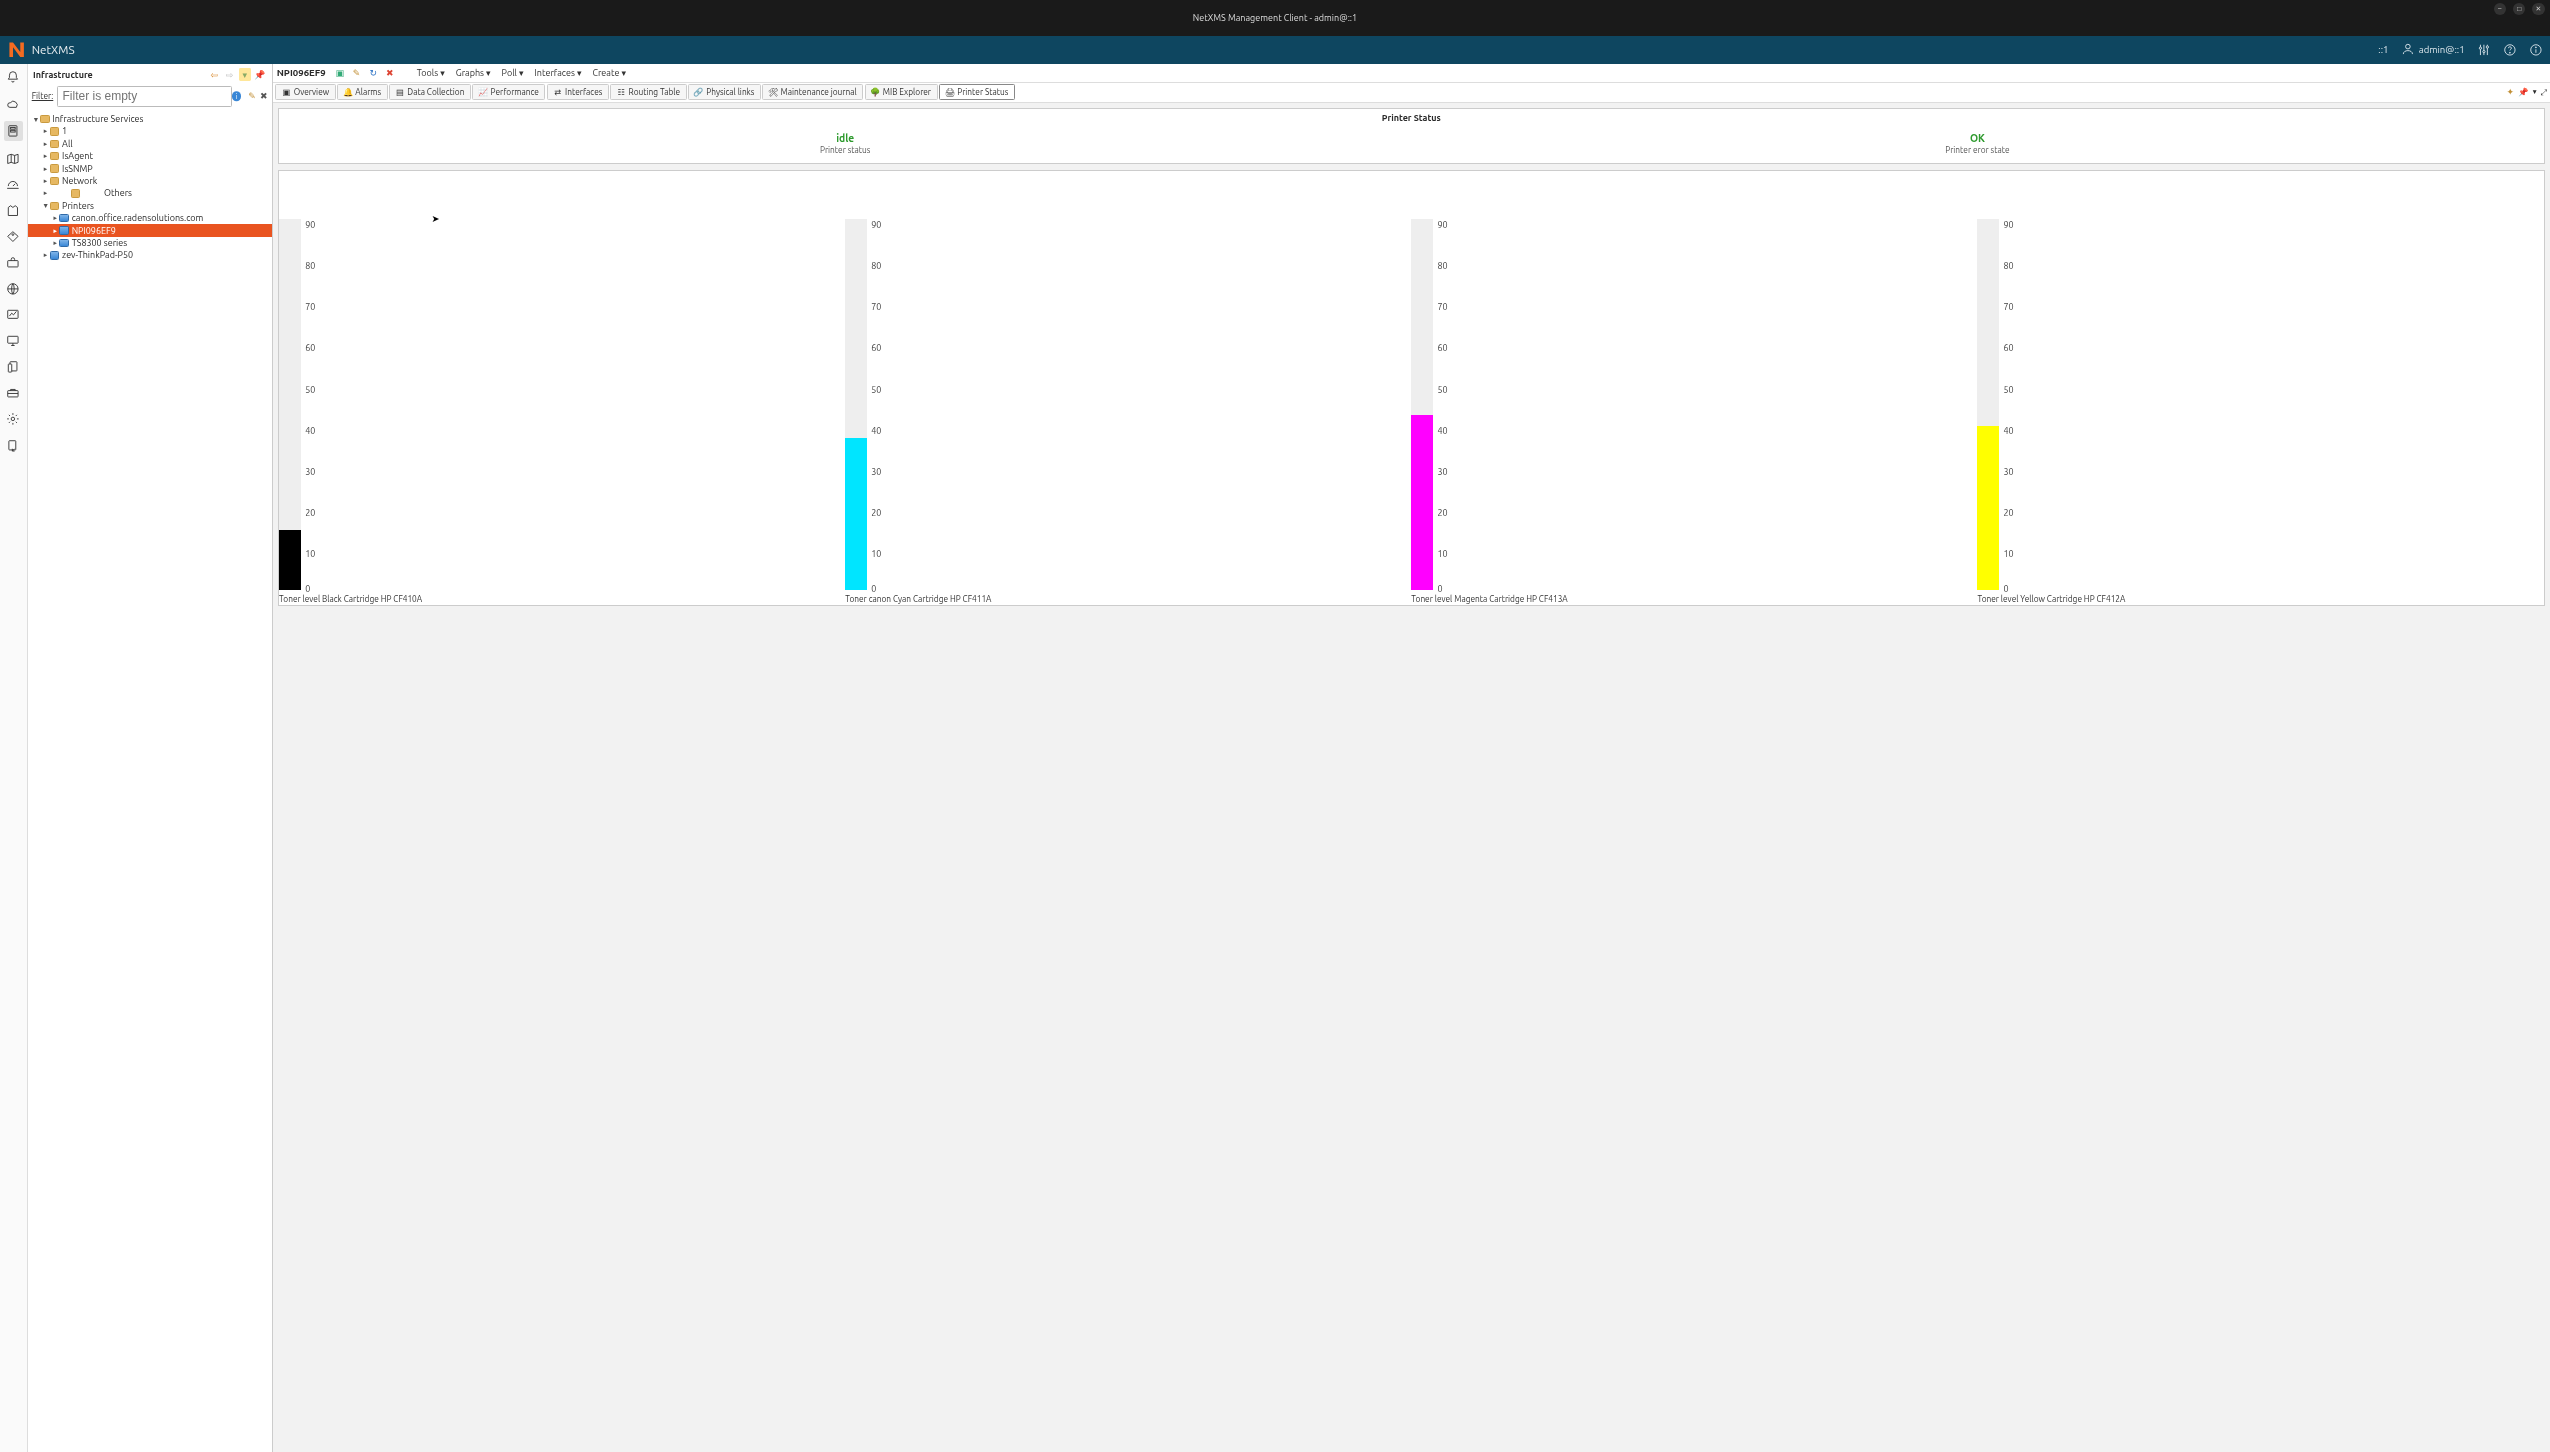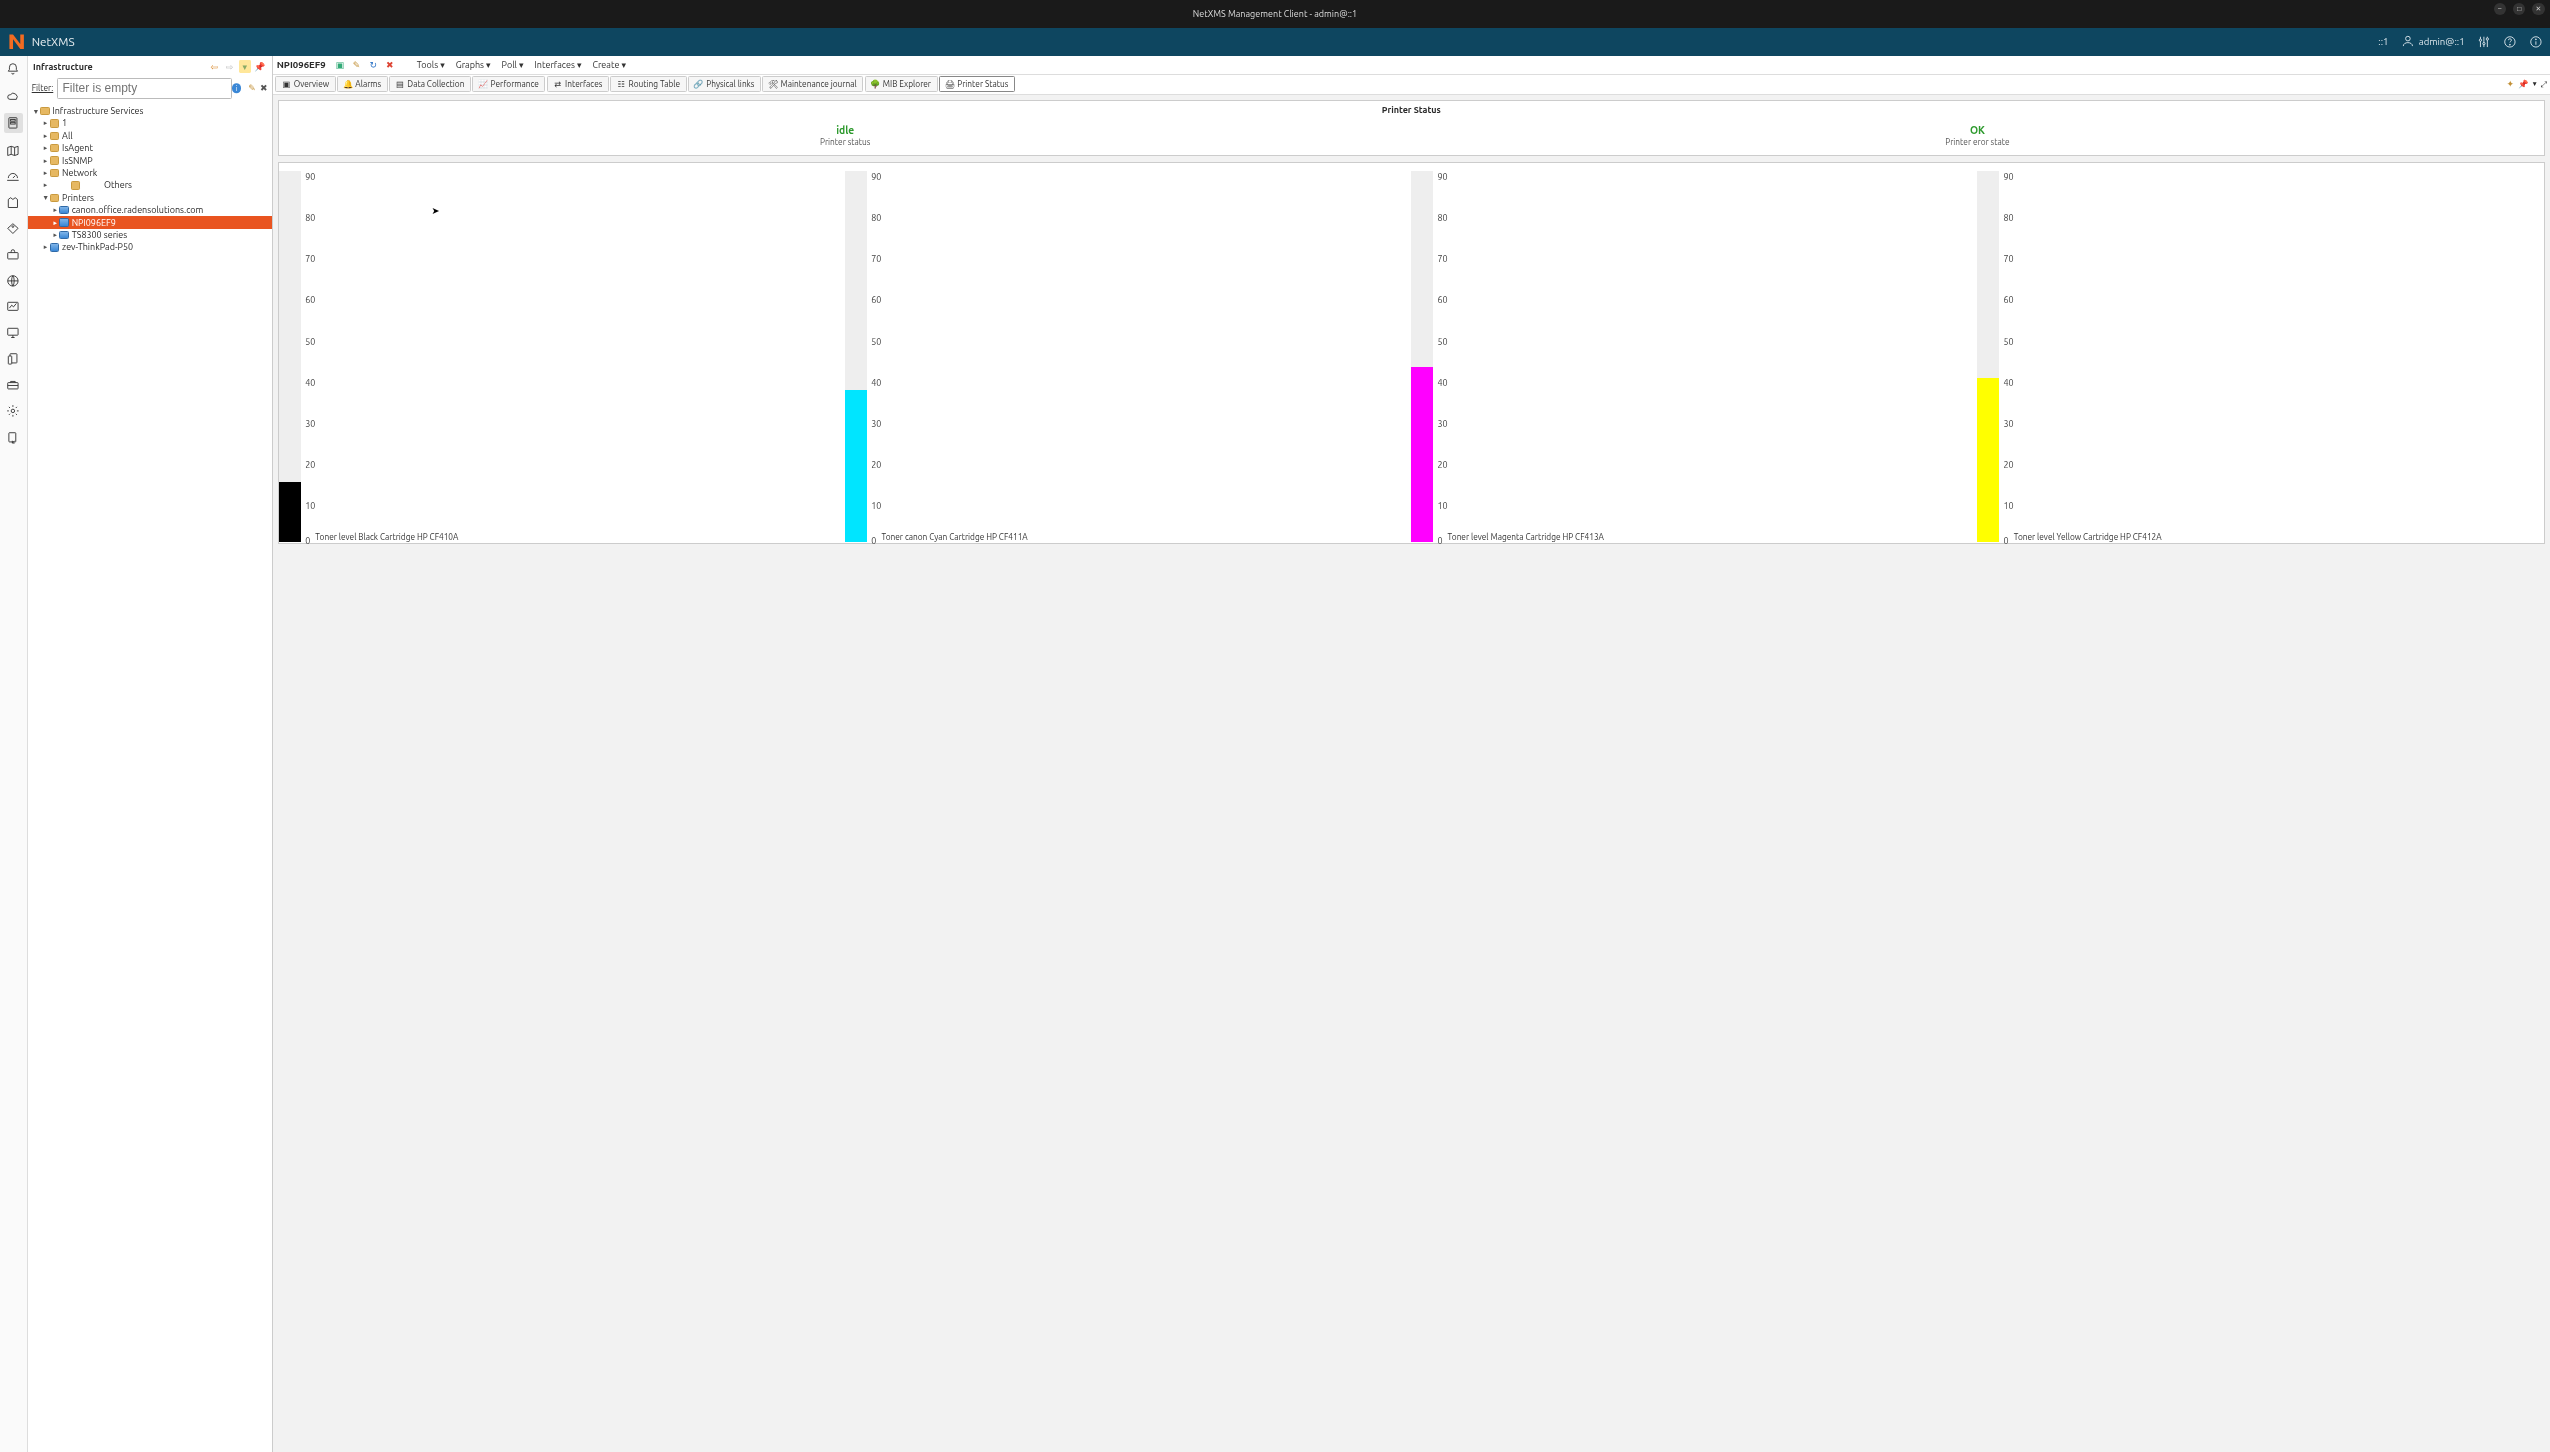--- a/index.html
+++ b/index.html
@@ -1,17 +1,17 @@
 <!DOCTYPE html>
 <html><head>
 <meta charset="utf-8">
 <style>
 * { box-sizing: border-box; margin: 0; padding: 0; }
 html, body { height: 100%; font-family: "Ubuntu", "Segoe UI", Arial, sans-serif; font-size: 9px; color: #2a2a2a; background:#fff; overflow:hidden;}
-.window-titlebar { background:#1a1a1a; color:#ddd; height:28px; display:flex; align-items:center; justify-content:center; position:relative; font-size:9px;}
+.window-titlebar { background:#1a1a1a; color:#ddd; height:36px; display:flex; align-items:center; justify-content:center; position:relative; font-size:9px;}
 .window-titlebar .controls { position:absolute; right:5.5px; top:2.8px; display:flex; gap:6.9px; }
 .wc-btn { width:12.4px; height:12.4px; border-radius:50%; background:#333; display:flex; align-items:center; justify-content:center; color:#ccc; font-size:6.9px;}
 .app-header { background:#0e4660; color:#e9eef1; height:27.6px; display:flex; align-items:center; padding:0 6.9px; }
 .app-header .logo { width:19.3px; height:19.3px; margin-right:5.5px;}
 .app-header .brand { font-size:11.7px; color:#e9eef1;}
 .app-header .spacer { flex:1; }
 .app-header .hdr-item { margin-left:12.4px; font-size:9.6px; color:#dbe6ec; display:flex; align-items:center; gap:4.1px;}
 .header-icon svg { width:13.8px; height:13.8px; stroke:#dbe6ec; }
 .main-row { display:flex; height: calc(100% - 47px); }
 .icon-rail { width:27.6px; background:#fafafa; border-right:0.7px solid #ddd; display:flex; flex-direction:column; align-items:center; padding-top:5.5px; gap:9.6px;}
@@ -44,21 +44,21 @@
 .tab .tic { width:9px; height:9px; display:flex; align-items:center; justify-content:center;}
 .tabstrip .tail { margin-left:auto; display:flex; gap:4.1px;}
 .dash { flex:1; overflow:auto; padding:5.5px; background:#f2f2f2;}
 .card { background:#fff; border:0.7px solid #ccc; margin-bottom:5.5px;}
 .card-title { text-align:center; font-weight:bold; padding:4.1px; font-size:9px;}
 .status-row { display:flex; padding:4.1px 0 8.3px 0;}
 .status-cell { flex:1; text-align:center;}
 .status-val { font-weight:bold; font-size:10.3px; color:#2e9a2e;}
 .status-sub { font-size:8.3px; color:#555; margin-top:1.4px;}
 .gauges { display:flex; justify-content:space-around; padding:6.9px 0 1.4px 0;}
-.gauge { display:flex; flex-direction:row; align-items:flex-end; flex:1;}
+.gauge { display:flex; flex-direction:column; align-items:flex-start; flex:1;margin-top:40px;}
 .gauge-body { display:flex; align-items:flex-end; height:372px;}
 .gtrack { width:22px; height:371px; background:#eee; position:relative; display:flex; align-items:flex-end;}
 .gfill { width:100%; }
 .gticks { display:flex; flex-direction:column; justify-content:space-between; height:371px; margin-left:4.1px; font-size:9px; color:#444;}
 .gtick { height:0; line-height:0; transform:translateY(5.5px);}
 .gtick:last-child{ transform:translateY(-1.4px);}
 .glabel { font-size:8.3px; color:#333; margin-top:4.1px; text-align:center;}
 svg.logo-svg path { fill:#f36b21; }
 .cursor-arrow { position:absolute; pointer-events:none; font-size:9.6px; color:#000;}
 .filter-funnel-active { background:#ffe79a; padding:0.7px 1.4px; border-radius:1.4px;}

